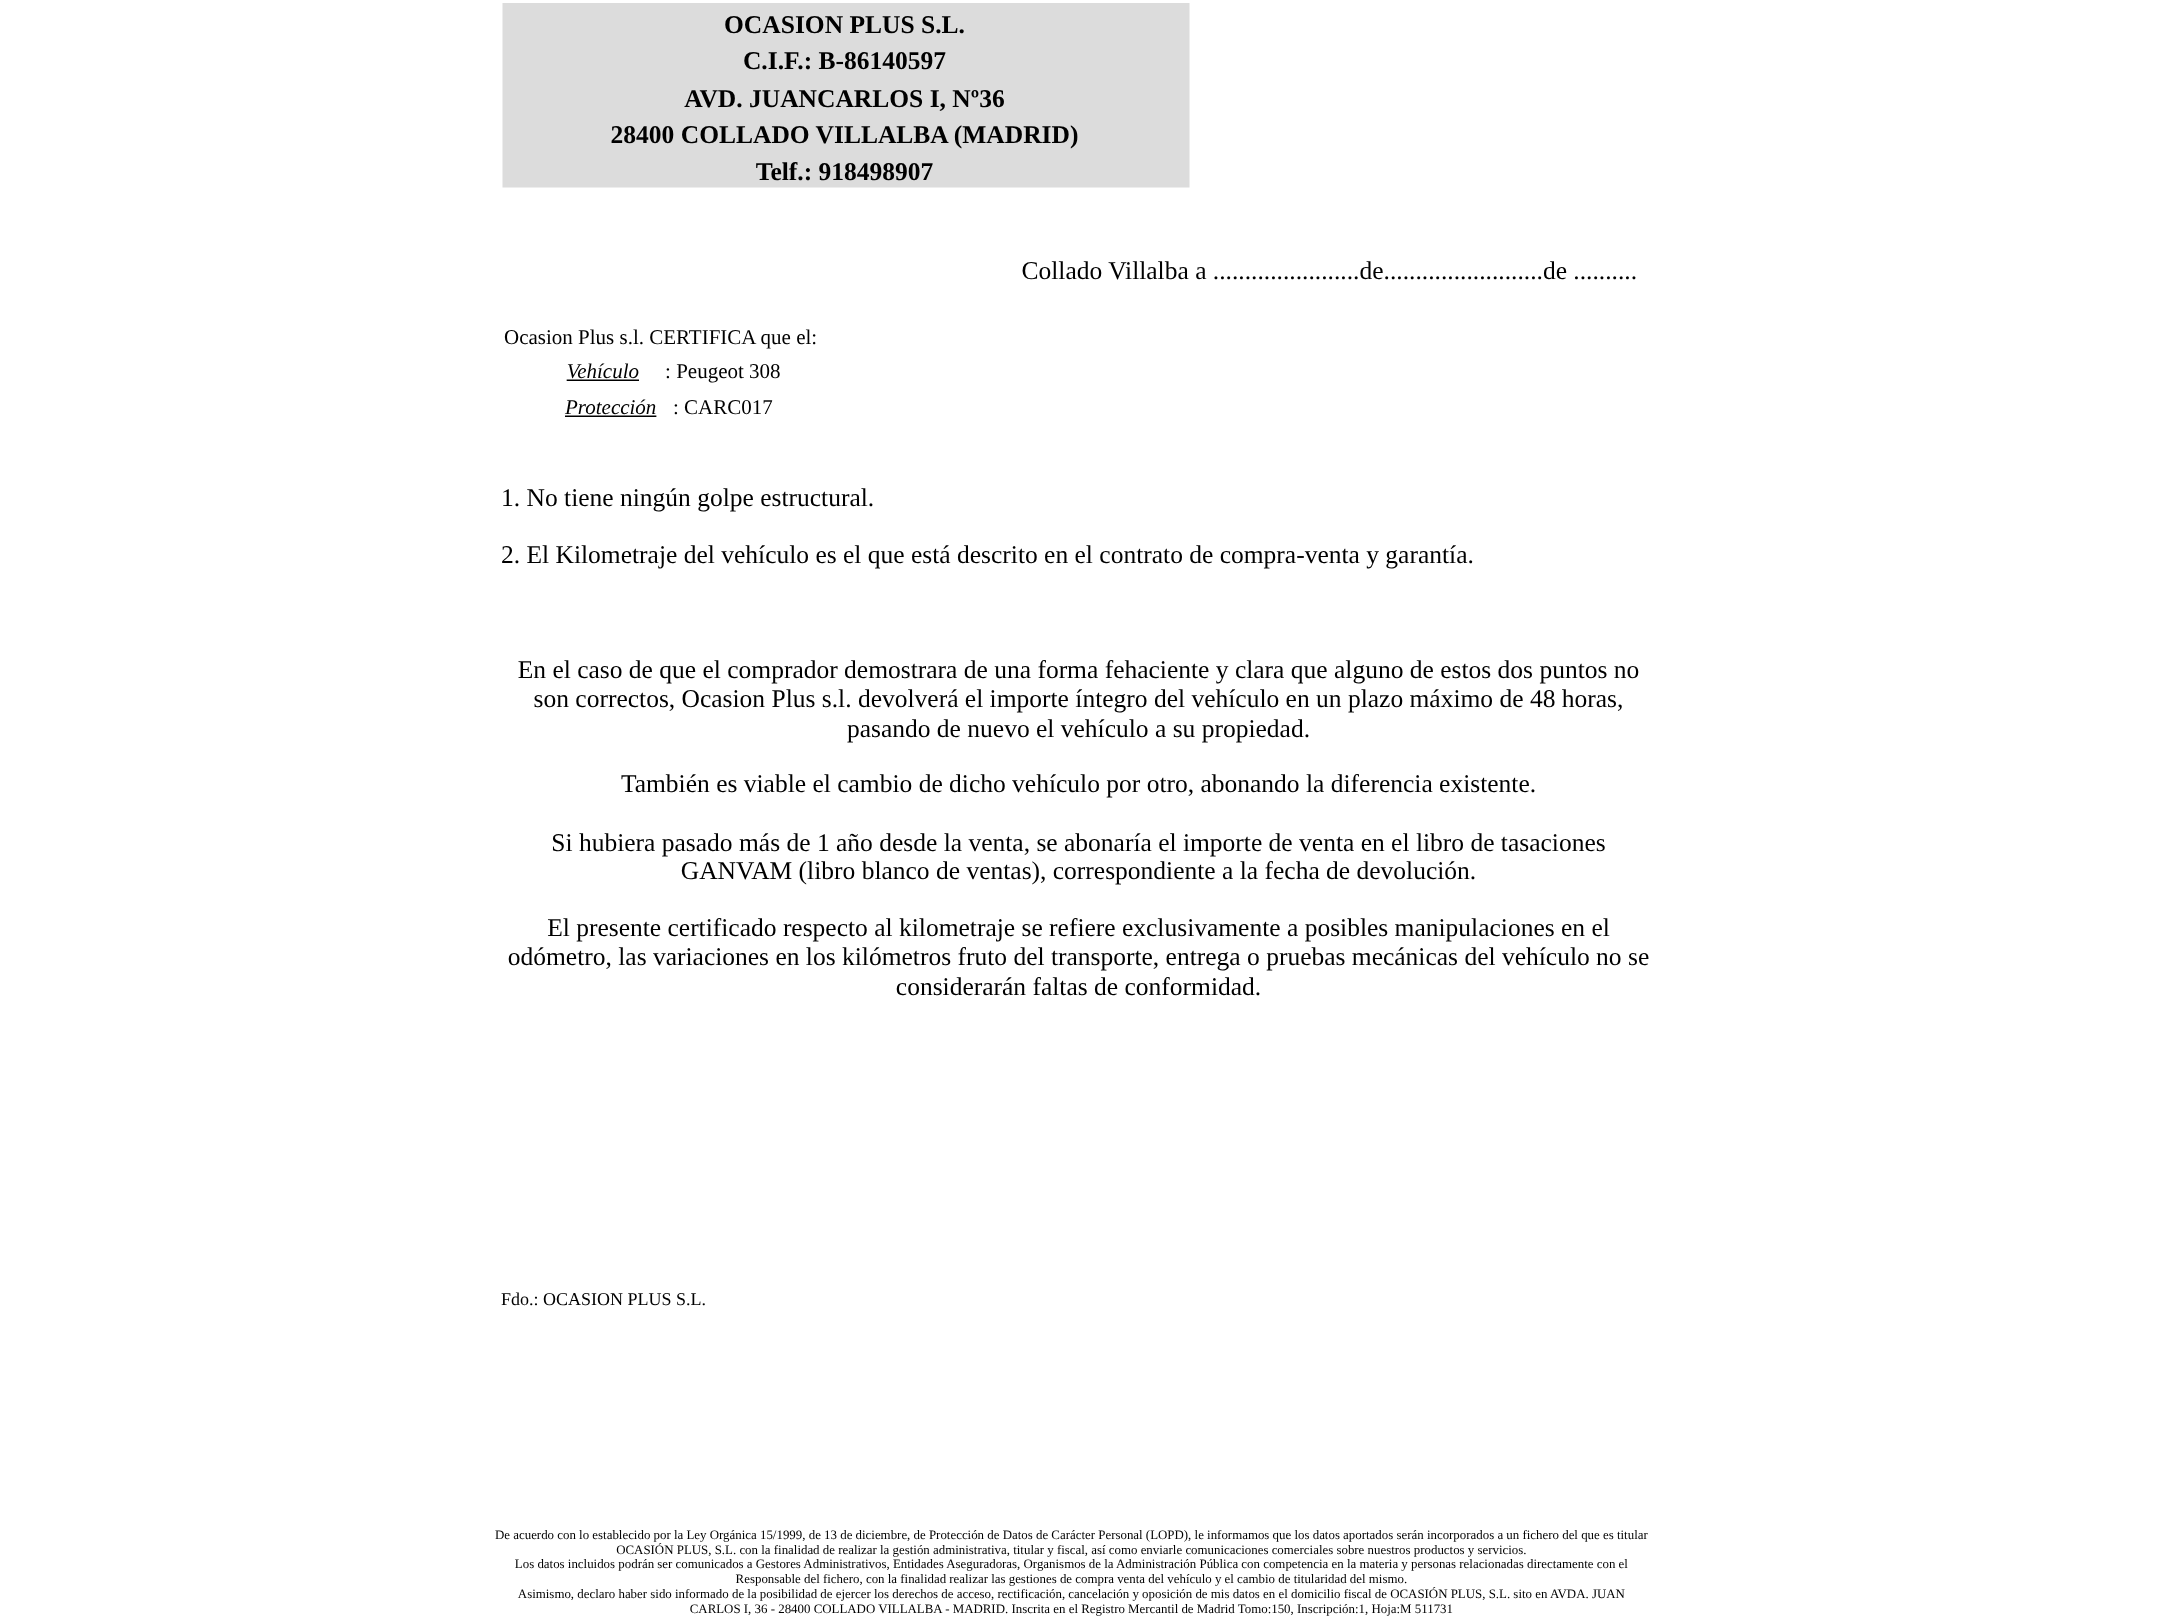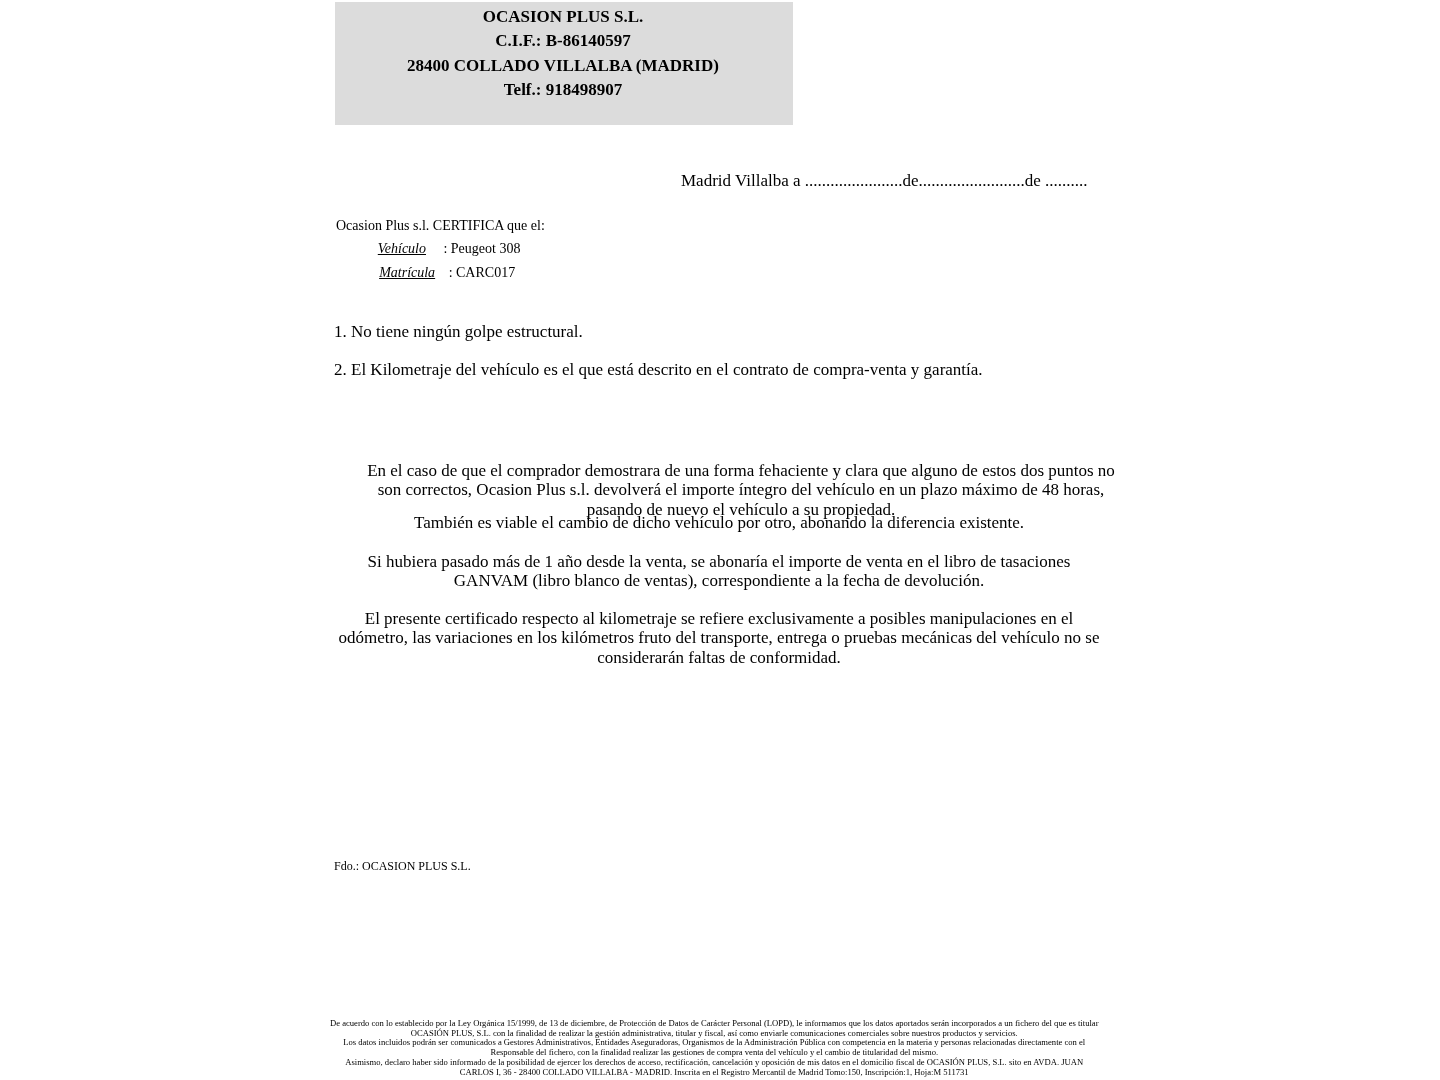--- a/index.html
+++ b/index.html
@@ -59,21 +59,21 @@
   .cond-1 { position: absolute; left: 334px; top: 322px; font-size: 17px; white-space: nowrap; }
   .cond-2 { position: absolute; left: 334px; top: 360px; font-size: 17px; white-space: nowrap; }
   
   .para {
     position: absolute;
     left: 334px;
     width: 770px;
     font-size: 17px;
     line-height: 19.4px;
   }
-  .para-return   { top: 461px; margin-left: 22px; }
+  .para-return   { top: 437px; }
   .para-exchange { top: 513px; }
   .para-ganvam   { top: 552px; }
   .para-odometer { top: 609px; }
   
   .signature {
     position: absolute;
     left: 334px;
     top: 859px;
     font-size: 12px;
     white-space: nowrap;
@@ -89,33 +89,34 @@
   .legal div { white-space: nowrap; }
 </style>
 </head>
 <body>
 
 <div class="page">
 
   <div class="header-box">
     <div>OCASION PLUS S.L.</div>
     <div>C.I.F.: B-86140597</div>
+    <div>AVD. JUANCARLOS I, Nº36</div>
     <div>28400 COLLADO VILLALBA (MADRID)</div>
     <div>Telf.: 918498907</div>
   </div>
 
-  <div class="date-line">Madrid Villalba a .......................de.........................de ..........</div>
+  <div class="date-line">Collado Villalba a .......................de.........................de ..........</div>
 
   <div class="certify">
     <div>Ocasion Plus s.l. CERTIFICA que el:</div>
     <div>
       <span class="doc-label"><span>Vehículo</span></span><span>: Peugeot 308</span>
     </div>
     <div>
-      <span class="doc-label"><span>Matrícula</span></span><span>: CARC017</span>
+      <span class="doc-label"><span>Protección</span></span><span>: CARC017</span>
     </div>
   </div>
 
   <div class="cond-1">1. No tiene ningún golpe estructural.</div>
   <div class="cond-2">2. El Kilometraje del vehículo es el que está descrito en el contrato de compra-venta y garantía.</div>
 
   <div class="para para-return">En el caso de que el comprador demostrara de una forma fehaciente y clara que alguno de estos dos puntos no son correctos, Ocasion Plus s.l. devolverá el importe íntegro del vehículo en un plazo máximo de 48 horas, pasando de nuevo el vehículo a su propiedad.</div>
   <div class="para para-exchange">También es viable el cambio de dicho vehículo por otro, abonando la diferencia existente.</div>
   <div class="para para-ganvam">Si hubiera pasado más de 1 año desde la venta, se abonaría el importe de venta en el libro de tasaciones GANVAM (libro blanco de ventas), correspondiente a la fecha de devolución.</div>
   <div class="para para-odometer">El presente certificado respecto al kilometraje se refiere exclusivamente a posibles manipulaciones en el odómetro, las variaciones en los kilómetros fruto del transporte, entrega o pruebas mecánicas del vehículo no se considerarán faltas de conformidad.</div>

